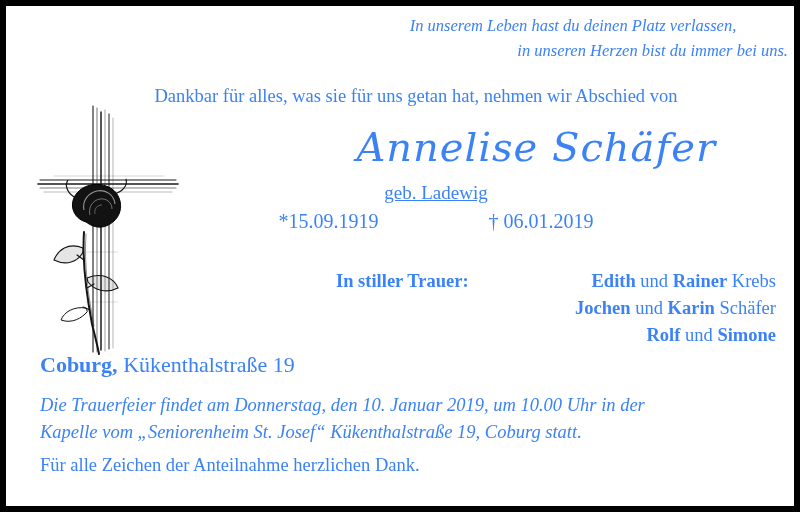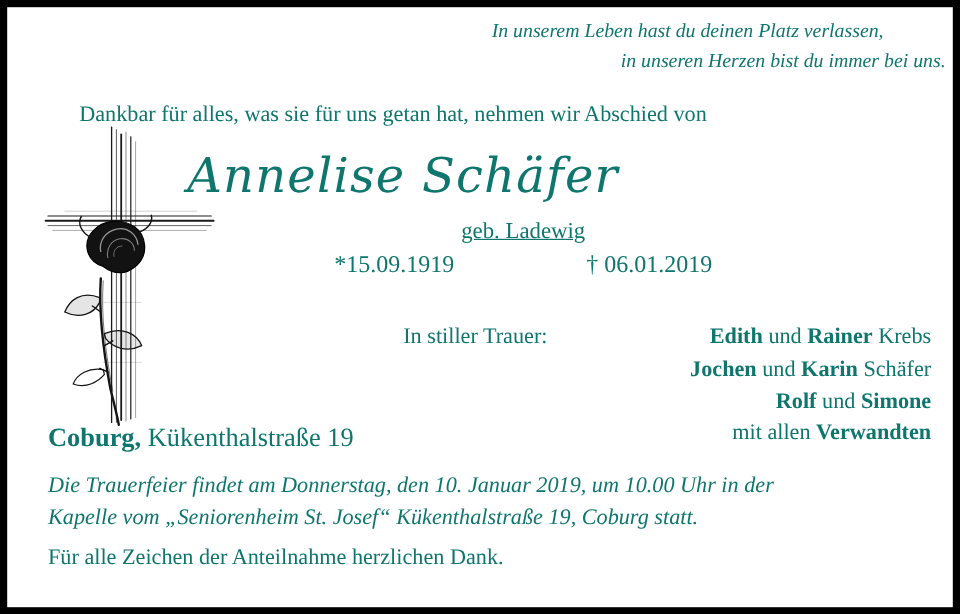--- a/index.html
+++ b/index.html
@@ -9,21 +9,21 @@
   }
   .page {
     position: relative;
     width: 800px;
     height: 512px;
     background: #ffffff;
     box-sizing: border-box;
     border: 6px solid #000000;
     overflow: hidden;
     font-family: "Liberation Serif", serif;
-    color: #0f766e;
+    color: #3b82f6;
   }
   .inner {
     position: relative;
     width: 100%;
     height: 100%;
   }
 
   
   .artwork {
     position: absolute;
@@ -45,29 +45,30 @@
     line-height: 1.5;
   }
   .motto div { white-space: nowrap; }
   .motto .l2 { text-align: right; padding-left: 6px; }
 
   .intro {
     position: absolute;
     left: 60px;
     top: 80px;
     width: 700px;
+    text-align: center;
     font-size: 18.5px;
   }
 
   .name {
     position: absolute;
     left: 150px;
     top: 118px;
     width: 560px;
-    text-align: left;
+    text-align: right;
     font-family: "DejaVu Serif", serif;
     font-style: italic;
     font-size: 40px;
     letter-spacing: 1px;
     white-space: nowrap;
   }
 
   .geb {
     position: absolute;
     left: 150px;
@@ -96,21 +97,21 @@
     width: 440px;
     font-size: 18.5px;
     line-height: 1.45;
   }
   .mourners .row {
     display: flex;
     justify-content: flex-end;
     white-space: nowrap;
   }
   .mourners .row.first { justify-content: space-between; }
-  .mourners .lead { font-weight: normal; }
+  .mourners .lead { font-weight: bold; }
   b { font-weight: bold; }
 
   .address {
     position: absolute;
     left: 34px;
     top: 346px;
     font-size: 22px;
   }
 
   .ceremony {
@@ -204,23 +205,20 @@
       <div class="row first">
         <span class="lead">In stiller Trauer:</span>
         <span><b>Edith</b><span> und </span><b>Rainer</b><span> Krebs</span></span>
       </div>
       <div class="row">
         <span><b>Jochen</b><span> und </span><b>Karin</b><span> Schäfer</span></span>
       </div>
       <div class="row">
         <span><b>Rolf</b><span> und </span><b>Simone</b></span>
       </div>
-      <div class="row">
-        <span><span>mit allen </span><b>Verwandten</b></span>
-      </div>
     </div>
 
     <div class="address">
       <b>Coburg,</b><span> Kükenthalstraße 19</span>
     </div>
 
     <div class="ceremony">
       <div>Die Trauerfeier findet am Donnerstag, den 10. Januar 2019, um 10.00 Uhr in der</div>
       <div>Kapelle vom „Seniorenheim St. Josef“ Kükenthalstraße 19, Coburg statt.</div>
     </div>

